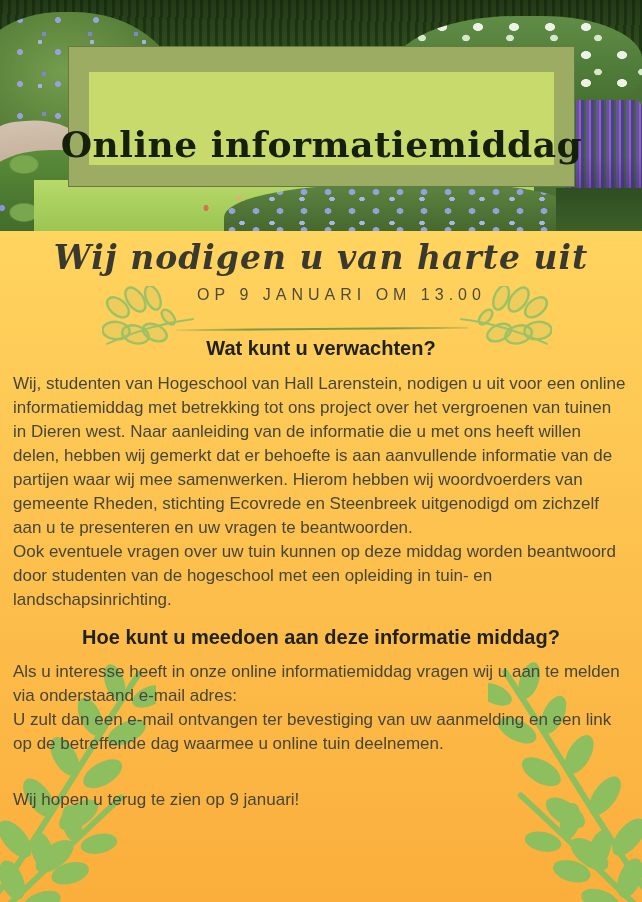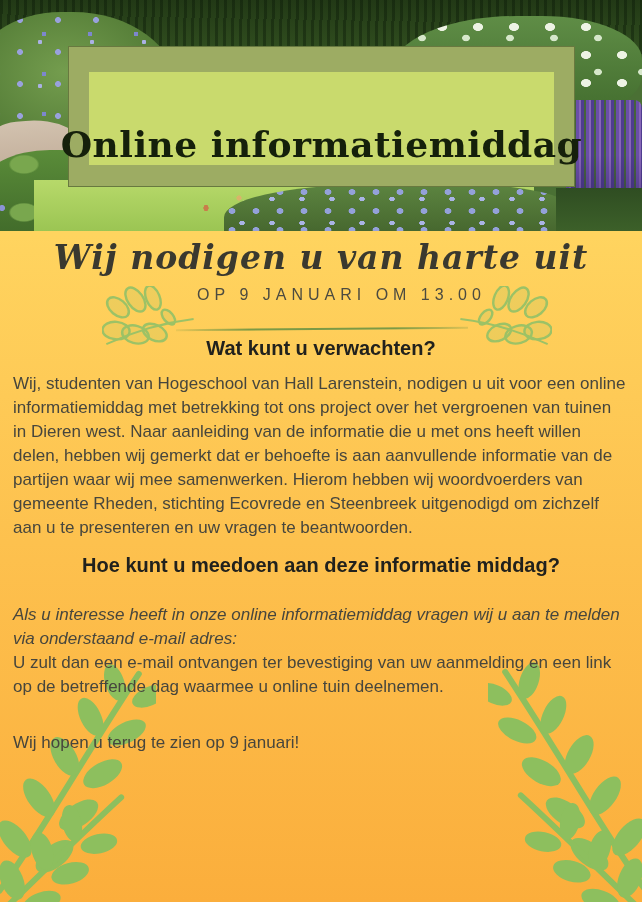--- a/index.html
+++ b/index.html
@@ -79,21 +79,21 @@
   .sprig-left{left:102px;top:60px;width:94px;height:64px;}
   .sprig-right{left:458px;top:60px;width:94px;height:64px;transform:scaleX(-1);}
   .divider-line{left:176px;top:102px;width:292px;height:2px;transform:rotate(-.5deg);
     background:linear-gradient(90deg,rgba(124,154,69,.15),var(--divider-line,#7c9a45) 25%,var(--divider-line,#7c9a45) 75%,rgba(124,154,69,.25));}
   .h-bold{margin:32px 13px 0;text-align:center;font-size:20px;line-height:22px;
     font-weight:bold;color:var(--heading-text,#21211d);}
   .h-bold2{margin:14px 13px 0;}
   .para{margin:13px 13px 0;text-align:left;font-size:17px;line-height:24px;
     color:var(--body-text,#47463d);}
   .para.tight{margin-top:0;}
-  .para2{margin-top:27px;font-style:italic;}
+  .para2{margin-top:12px;}
   .email-line{margin:0 13px;text-align:center;font-size:17.5px;line-height:24px;
     font-weight:bold;color:#1d1d1a;}
   .closing{margin-top:32px;}
   
   .branch{position:absolute;color:var(--leaf-green,#8dbf5e);z-index:1;}
   .branch svg{display:block;width:100%;height:100%;}
   .branch-left-1{left:-16px;top:652px;width:172px;height:252px;}
   .branch-left-2{left:-42px;top:770px;width:168px;height:200px;transform:rotate(14deg);}
   .branch-right-1{left:488px;top:650px;width:172px;height:252px;transform:scaleX(-1);}
   .branch-right-2{left:516px;top:768px;width:168px;height:200px;transform:scaleX(-1) rotate(14deg);}
@@ -217,20 +217,21 @@
           <ellipse cx="34" cy="50" rx="9" ry="14" transform="rotate(-75 34 50)"></ellipse>
           <ellipse cx="54" cy="48" rx="8" ry="13" transform="rotate(-65 54 48)"></ellipse>
           <ellipse cx="68" cy="32" rx="5" ry="9" transform="rotate(-40 68 32)"></ellipse>
         </g>
         <path d="M4,60 C30,48 60,38 94,34" stroke="#9cc266" stroke-width="2" fill="none"></path>
       </svg>
     </div>
 
     <h3 class="h-bold">Wat kunt u verwachten?</h3>
     <p class="para">Wij, studenten van Hogeschool van Hall Larenstein, nodigen u uit voor een online informatiemiddag met betrekking tot ons project over het vergroenen van tuinen in Dieren west. Naar aanleiding van de informatie die u met ons heeft willen delen, hebben wij gemerkt dat er behoefte is aan aanvullende informatie van de partijen waar wij mee samenwerken. Hierom hebben wij woordvoerders van gemeente Rheden, stichting Ecovrede en Steenbreek uitgenodigd om zichzelf aan u te presenteren en uw vragen te beantwoorden.</p>
+    <p class="para tight">Ook eventuele vragen over uw tuin kunnen op deze middag worden beantwoord door studenten van de hogeschool met een opleiding in tuin- en landschapsinrichting.</p>
 
     <h3 class="h-bold h-bold2">Hoe kunt u meedoen aan deze informatie middag?</h3>
     <p class="para para2">Als u interesse heeft in onze online informatiemiddag vragen wij u aan te melden via onderstaand e-mail adres:</p>
     <p class="para tight">U zult dan een e-mail ontvangen ter bevestiging van uw aanmelding en een link op de betreffende dag waarmee u online tuin deelnemen.</p>
 
     <p class="para closing">Wij hopen u terug te zien op 9 januari!</p>
   </div>
 
 </div>
 

